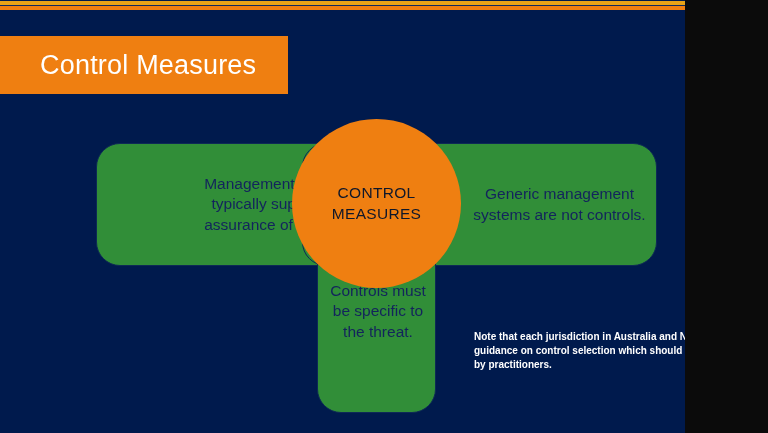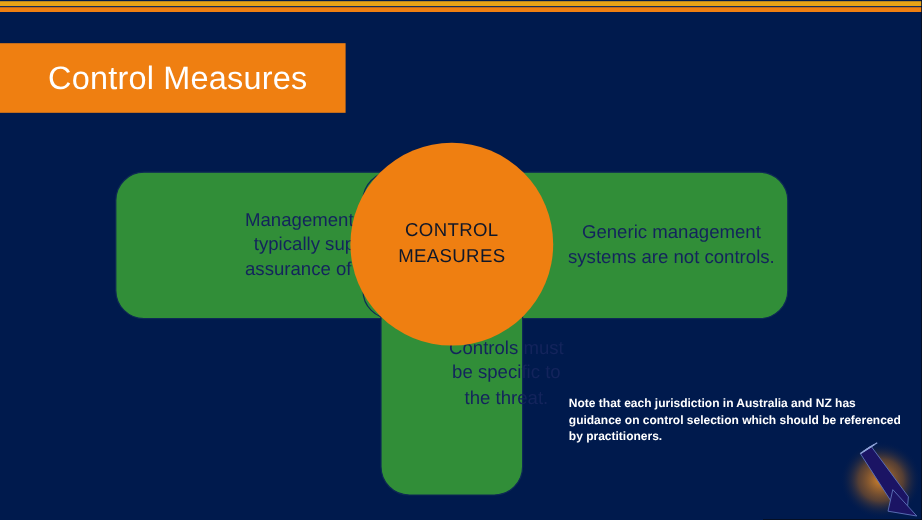--- a/index.html
+++ b/index.html
@@ -3,21 +3,21 @@
 <meta charset="utf-8">
 <title>Control Measures</title>
 <style>
   html, body {
     margin: 0;
     padding: 0;
     background: #0b0b0b;
   }
   #slide {
     position: relative;
-    width: 768px;
+    width: 685px;
     height: 433px;
     overflow: hidden;
     background: #001A4D;
     font-family: "Liberation Sans", sans-serif;
     -webkit-font-smoothing: antialiased;
   }
 
   
   #topbar {
     position: absolute;
@@ -81,21 +81,20 @@
   }
   #panel-left .panel-text  { width: 190px; margin-left: 14px; }
   #panel-right .panel-text { width: 190px; margin-left: 160px; }
   #panel-bottom .panel-text {
     width: 108px;
     padding: 0;
     position: absolute;
     top: 168px;
     left: 6px;
     transform: translateY(-50%);
-    margin-left: 44px;
   }
 
   
   #center-circle {
     position: absolute;
     left: 292px;
     top: 119px;
     width: 169px;
     height: 169px;
     border-radius: 50%;

